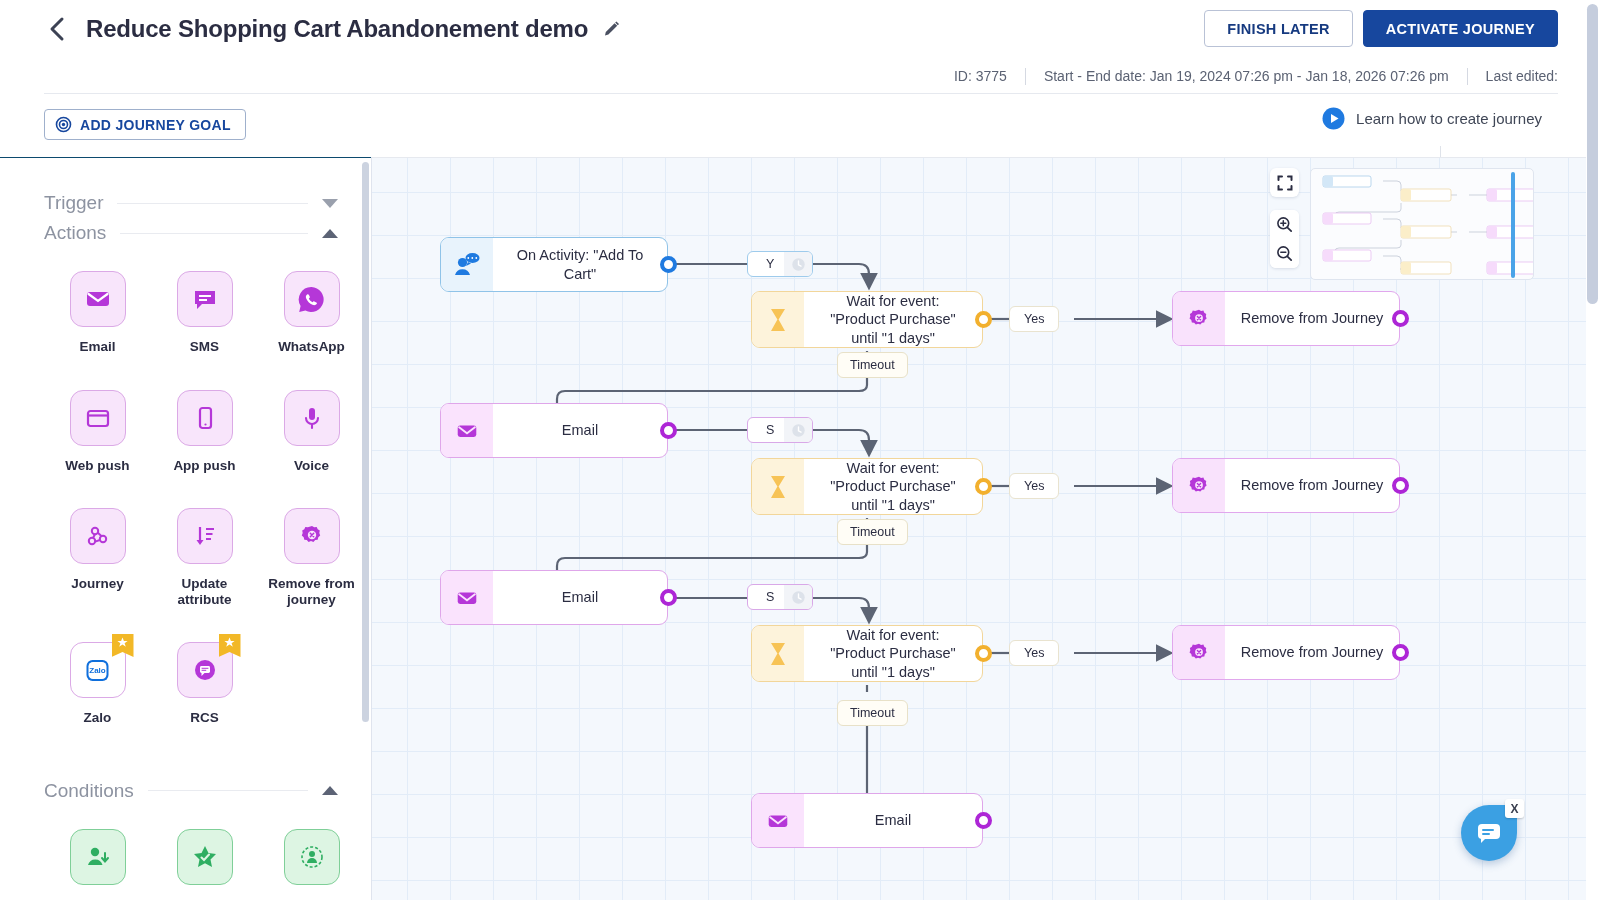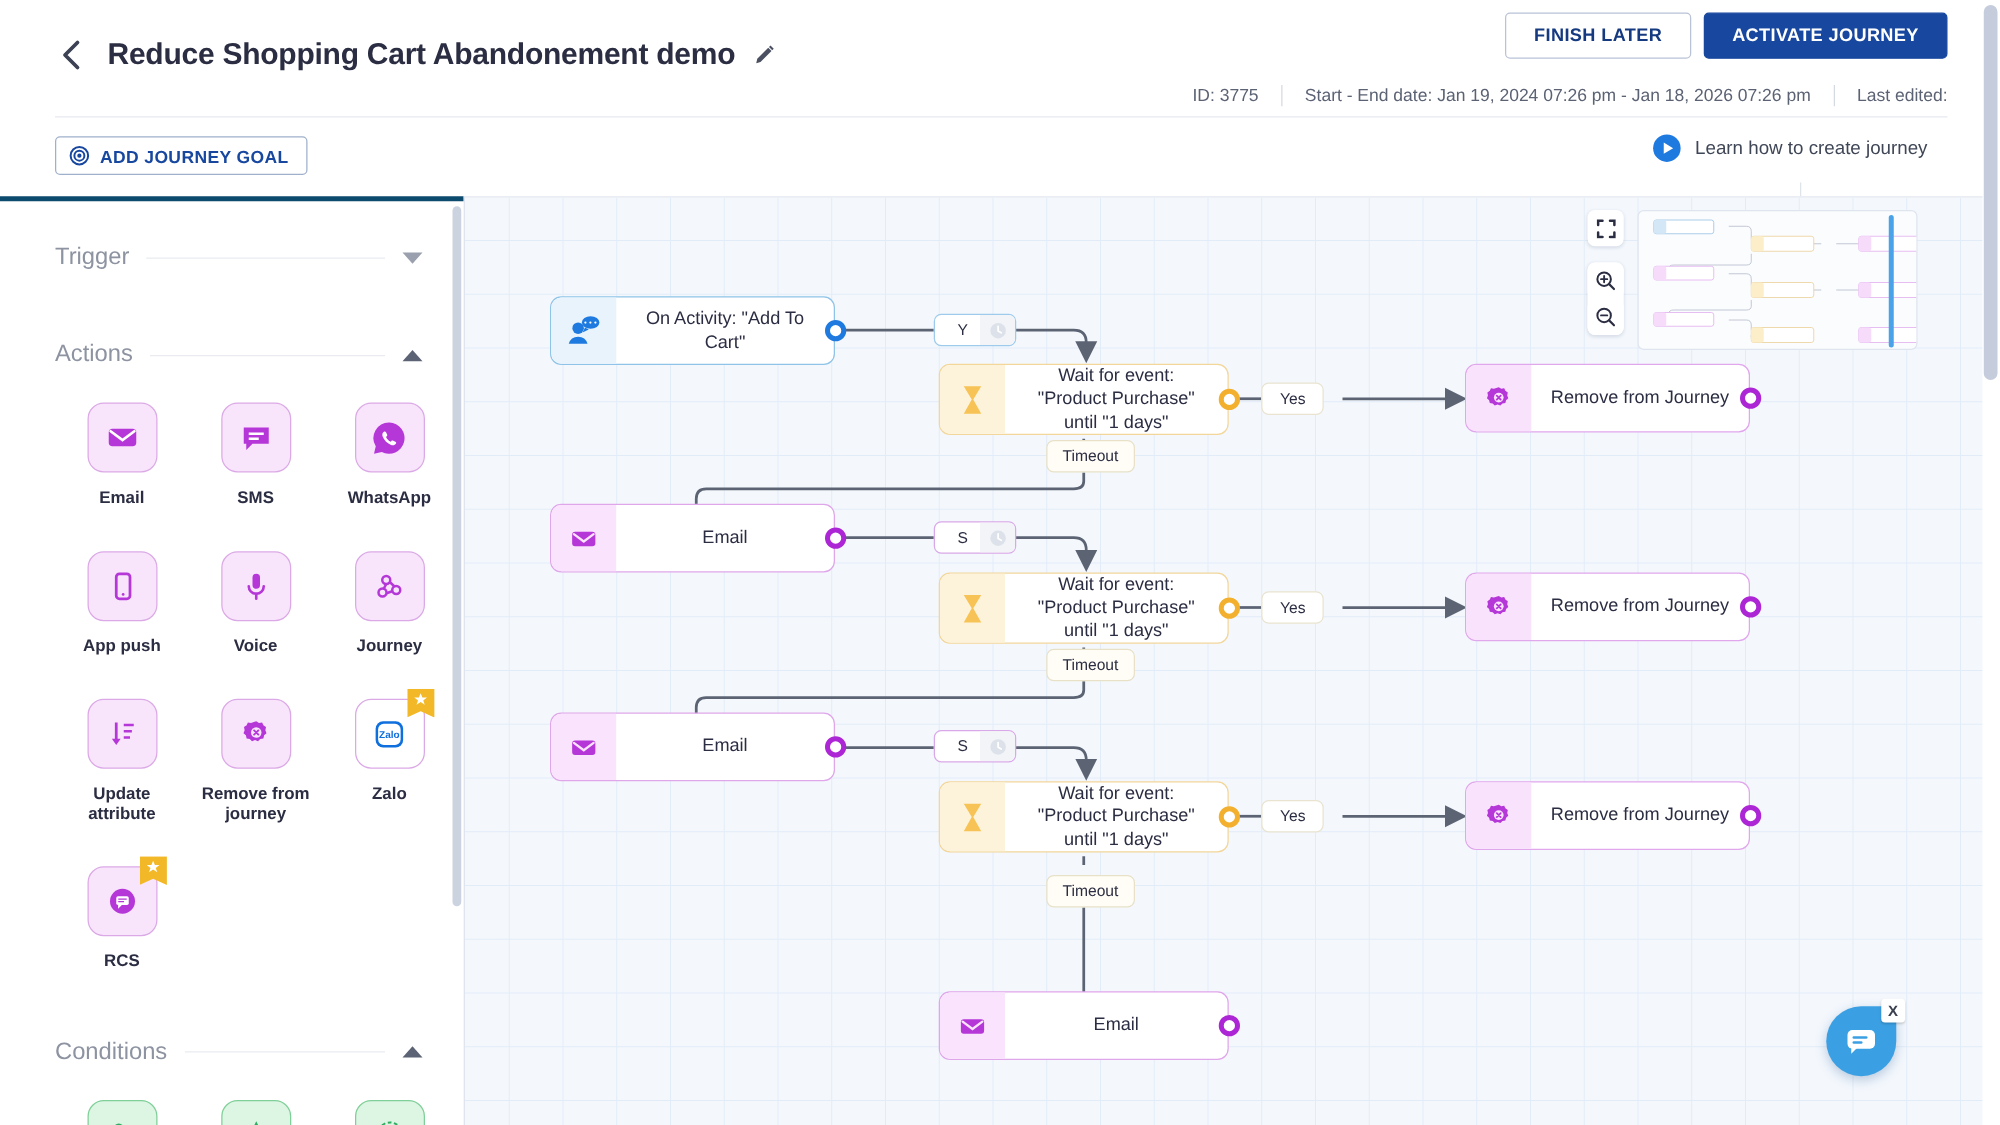--- a/index.html
+++ b/index.html
@@ -10,21 +10,21 @@
     overflow: hidden;
   }
   .app { position: relative; width: 1600px; height: 900px; }
 
   
   .header {
     position: absolute; left: 0; top: 0; width: 1586px; height: 95px;
     background: #fff;
   }
   .header-top {
-    position: absolute; left: 0; top: 15px; width: 100%; height: 58px;
+    position: absolute; left: 0; top: 0; width: 100%; height: 58px;
     display: flex; align-items: center;
   }
   .back-chevron {
     margin-left: 44px; width: 26px; height: 30px;
     display: flex; align-items: center; justify-content: center;
     cursor: pointer;
   }
   .back-chevron svg { display: block; }
   .page-title {
     margin-left: 16px;
@@ -97,21 +97,21 @@
     display: flex; align-items: center; gap: 8px;
     border: 1px solid #dadfe8; border-radius: 4px; background: #fff;
     color: #4b5263; font-size: 13.5px; font-weight: bold; letter-spacing: 0.3px;
     font-family: "Liberation Sans", sans-serif; cursor: pointer;
     white-space: nowrap;
   }
 
   
   .left-panel {
     position: absolute; left: 0; top: 157px; width: 371px; height: 743px;
-    background: #fff; border-top: 4px solid #0c4a6e;
+    background: #fff; border-top: 1px solid #0c4a6e;
     overflow: hidden;
   }
   .panel-inner { position: absolute; left: 0; top: 0; width: 371px; }
   .section-head {
     display: flex; align-items: center; gap: 14px;
     padding: 0 33px 0 44px; height: 30px;
   }
   .section-head .title {
     font-size: 19px; color: #8d93a1; white-space: nowrap;
   }
@@ -364,21 +364,21 @@
 
   <div class="left-panel">
     <div class="panel-inner">
 
       <div class="section-head" style="margin-top:30px;">
         <span class="title">Trigger</span>
         <span class="line"></span>
         <span class="caret down"></span>
       </div>
 
-      <div class="section-head" style="margin-top:48px;">
+      <div class="section-head" style="">
         <span class="title">Actions</span>
         <span class="line"></span>
         <span class="caret up"></span>
       </div>
 
       <div class="tile-grid" style="margin-top:23px; row-gap:35px;">
 
         <div class="tile purple">
           <div class="box">
             <svg width="28" height="28" viewBox="0 0 28 28">
@@ -403,20 +403,29 @@
         <div class="tile purple">
           <div class="box">
             <svg width="29" height="29" viewBox="0 0 29 29">
               <path d="M14.5 2 A12.5 12.5 0 0 0 3.6 21 L2.2 27 L8.4 25.6 A12.5 12.5 0 1 0 14.5 2 Z" fill="#b537d8"></path>
               <path d="M10.5 9.2 c0.5 -0.2 1 0 1.3 0.6 l1 2 c0.2 0.5 0 0.9 -0.4 1.2 l-0.6 0.5 c0.8 1.7 2.1 3 3.8 3.8 l0.5 -0.6 c0.3 -0.4 0.8 -0.5 1.2 -0.3 l2 1 c0.6 0.3 0.8 0.9 0.5 1.4 c-0.8 1.4 -2.6 1.8 -4.3 1 c-2.8 -1.2 -5.3 -3.8 -6.4 -6.6 c-0.6 -1.6 -0.1 -3.3 1.4 -4 z" fill="#fff"></path>
             </svg>
           </div>
           <div class="label">WhatsApp</div>
         </div>
 
+        <div class="tile purple">
+          <div class="box">
+            <svg width="28" height="28" viewBox="0 0 28 28">
+              <rect x="4" y="7" width="20" height="15" rx="2.5" fill="none" stroke="#b537d8" stroke-width="2.2"></rect>
+              <path d="M4 11.5 H24" stroke="#b537d8" stroke-width="2.2"></path>
+            </svg>
+          </div>
+          <div class="label">Web push</div>
+        </div>
 
         <div class="tile purple">
           <div class="box">
             <svg width="28" height="28" viewBox="0 0 28 28">
               <rect x="9" y="4" width="11" height="20" rx="2.5" fill="none" stroke="#b537d8" stroke-width="2.2"></rect>
               <circle cx="14.5" cy="20.5" r="1.1" fill="#b537d8"></circle>
             </svg>
           </div>
           <div class="label">App push</div>
         </div>

